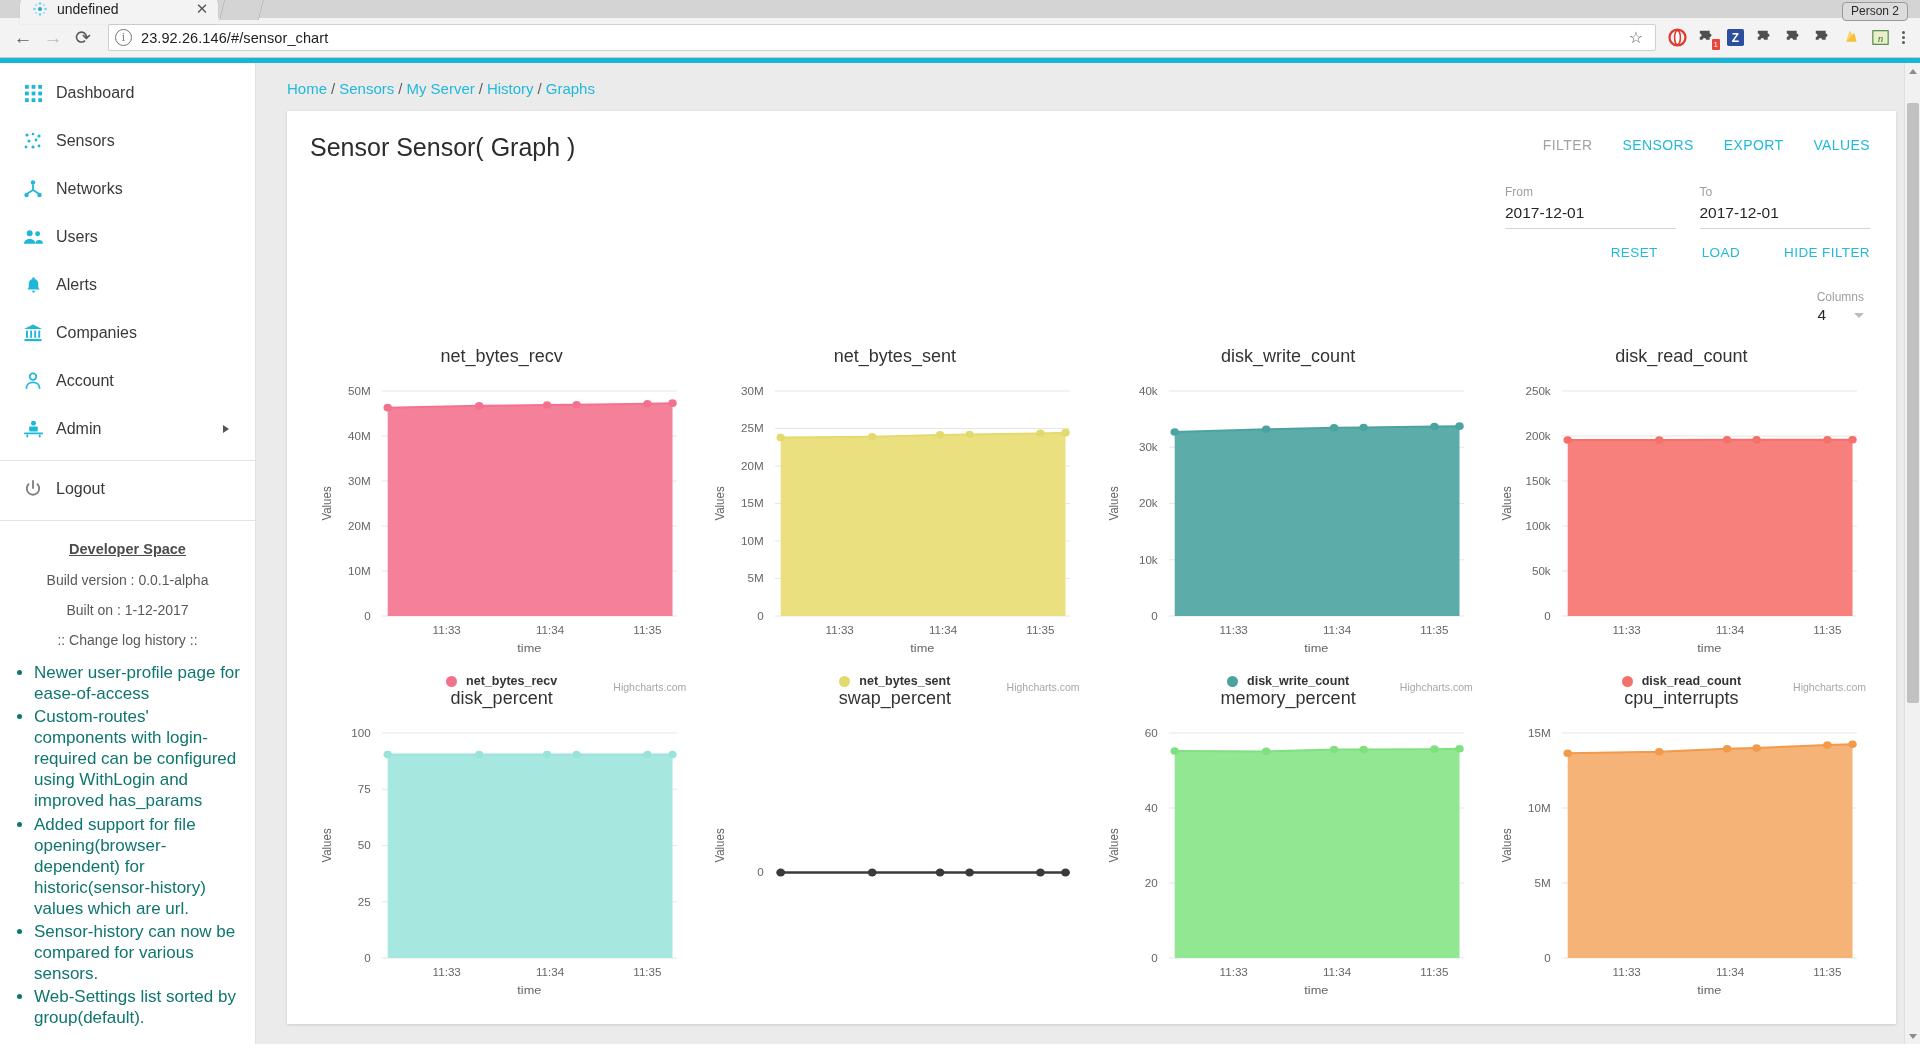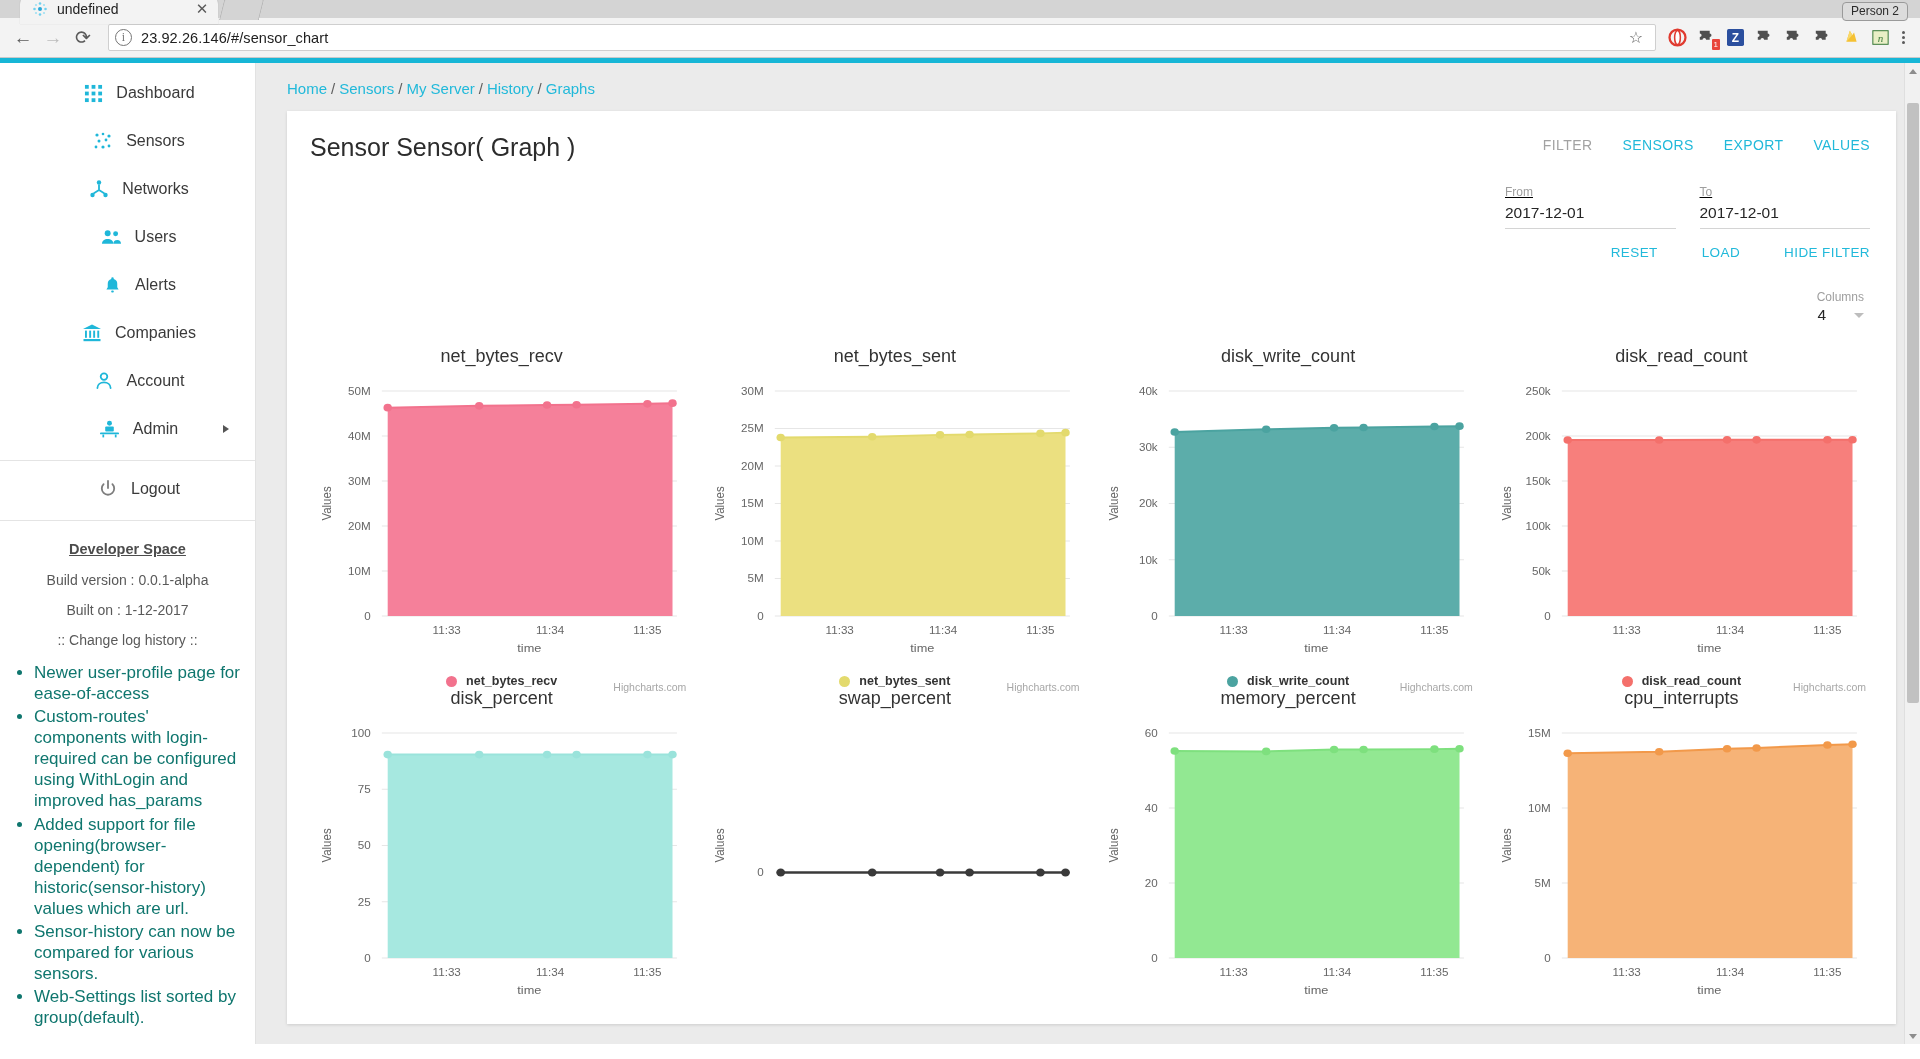--- a/index.html
+++ b/index.html
@@ -81,21 +81,21 @@
   .body-row { display: flex; height: 981px; }
 
   
   .sidebar {
     width: 256px; flex: 0 0 256px; background: #ffffff; height: 981px;
     overflow: hidden; position: relative; border-right: 1px solid #e2e2e2;
   }
   .nav-list { padding-top: 6px; }
   .nav-item {
     height: 48px; display: flex; align-items: center; padding-left: 10px;
-    cursor: pointer; position: relative; justify-content: center;
+    cursor: pointer; position: relative;
   }
   .nav-icon {
     width: 46px; flex: 0 0 46px; display: flex; align-items: center;
     justify-content: center; color: #1fb7d9;
   }
   .nav-label { font-size: 16px; color: #3a3a3a; }
   .nav-arrow {
     position: absolute; right: 26px; width: 0; height: 0;
     border-left: 6px solid #555; border-top: 4px solid transparent;
     border-bottom: 4px solid transparent;
@@ -128,21 +128,21 @@
     padding: 0 0 20px 0;
   }
   .card-head { display: flex; padding: 22px 26px 0 23px; }
   .page-title { font-size: 25px; color: #2c2c2c; font-weight: normal; flex: 1; }
 
   .filter-zone { width: 365px; flex: 0 0 365px; padding-top: 4px; }
   .filter-tabs { display: flex; justify-content: flex-end; gap: 30px; font-size: 14px; letter-spacing: .4px; }
   .filter-tabs .ft { color: #21b9da; cursor: pointer; }
   .filter-tabs .ft.muted { color: #a2a2a2; cursor: default; }
 
-  .date-row { display: flex; gap: 24px; margin-top: 32px; text-decoration: underline; }
+  .date-row { display: flex; gap: 24px; margin-top: 32px; }
   .date-field { flex: 1; }
   .date-label { font-size: 12px; color: #9e9e9e; margin-bottom: 3px; }
   .date-input {
     width: 100%; border: none; border-bottom: 1px solid #d4d4d4;
     font-size: 15.5px; color: #262626; padding: 2px 0 6px;
     font-family: "Liberation Sans", sans-serif; outline: none; background: transparent;
   }
   .action-row { display: flex; justify-content: flex-end; gap: 44px; margin-top: 16px; font-size: 13.5px; letter-spacing: .4px; }
   .action-row .act { color: #21b9da; cursor: pointer; }
 

